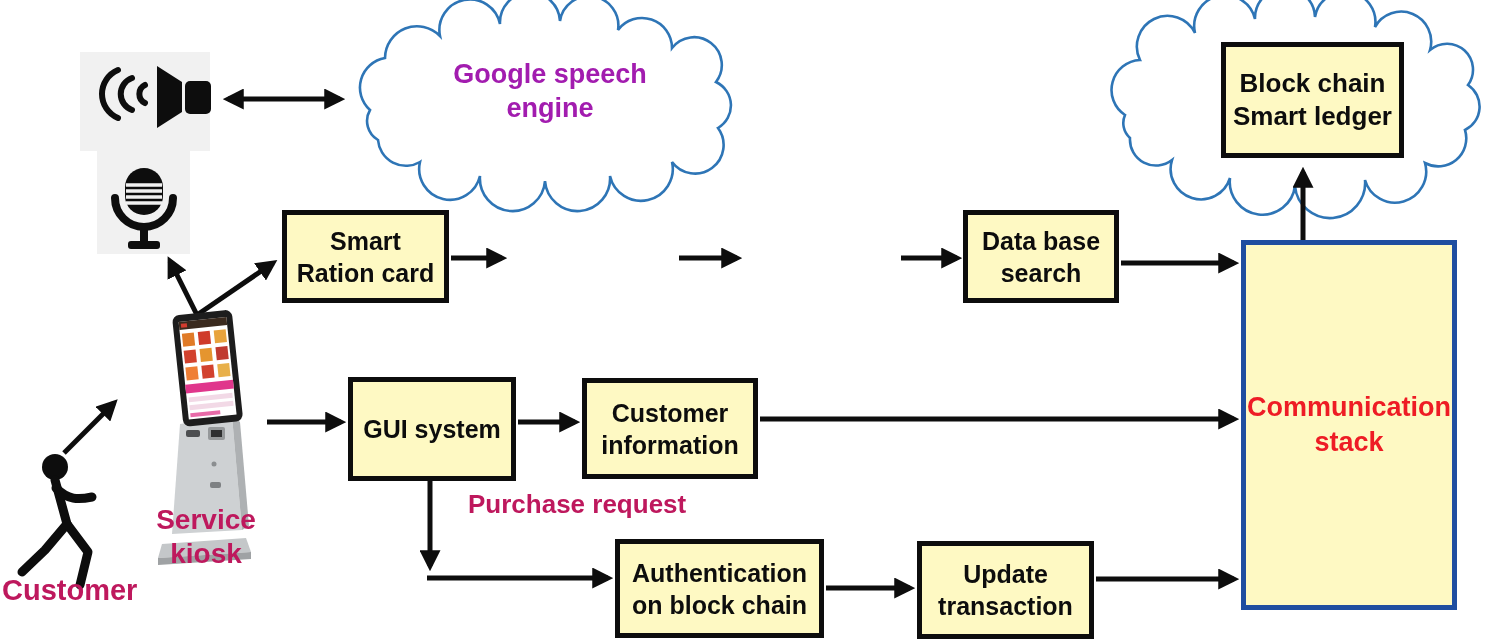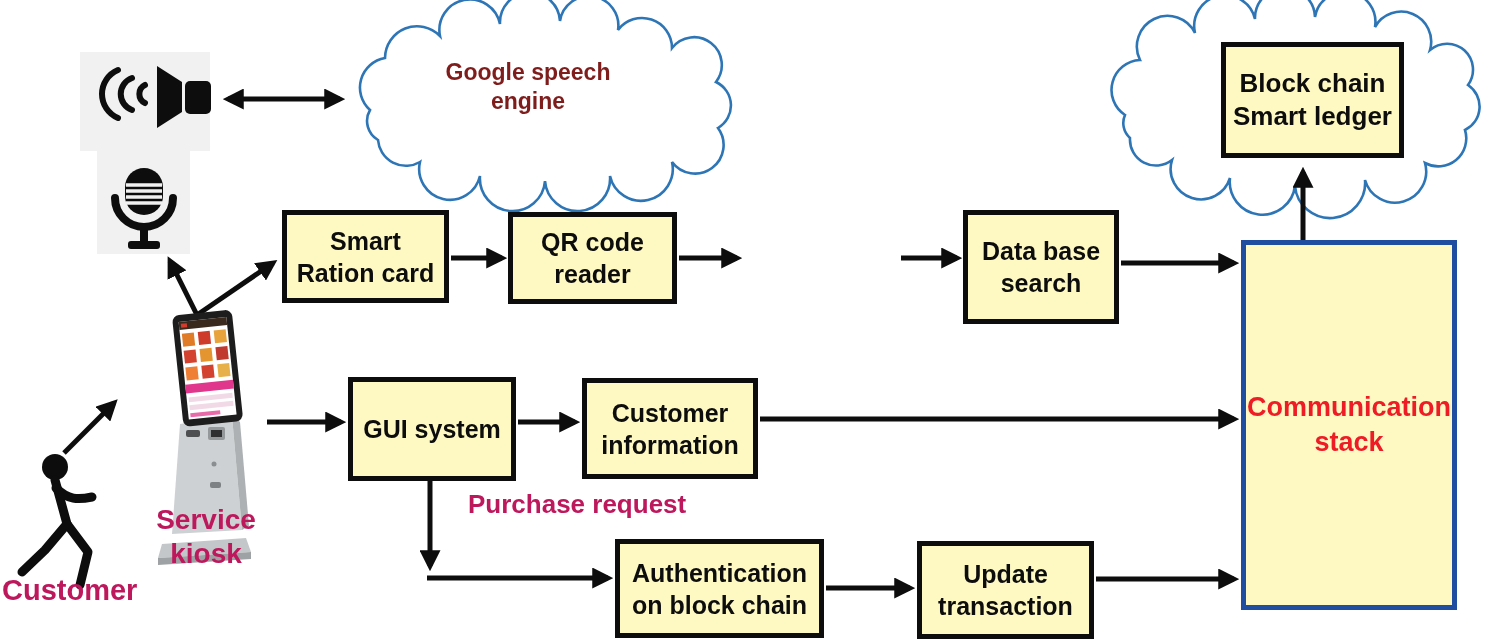--- a/index.html
+++ b/index.html
@@ -11,21 +11,21 @@
   .node{
     position:absolute;box-sizing:border-box;background:#fef9c3;
     border:5px solid #0d0d0d;display:flex;align-items:center;justify-content:center;
     text-align:center;color:#0d0d0d;font-size:25px;line-height:1.28;
   }
   .node-label{white-space:pre-line;}
   
   #n-smart   {left:282px;top:210px;width:167px;height:93px;}
   #n-qr      {left:508px;top:212px;width:169px;height:92px;}
   #n-tag     {left:743px;top:210px;width:156px;height:94px;}
-  #n-db      {left:963px;top:210px;width:156px;height:114px;}
+  #n-db      {left:963px;top:210px;width:156px;height:93px;}
   
   #n-gui     {left:348px;top:377px;width:168px;height:104px;}
   #n-custinfo{left:582px;top:378px;width:176px;height:101px;}
   
   #n-auth    {left:615px;top:539px;width:209px;height:99px;}
   #n-update  {left:917px;top:541px;width:177px;height:98px;}
   
   #n-comm    {left:1241px;top:240px;width:216px;height:370px;border-color:#1f4ea0;
               color:#ee1c25;font-size:27px;}
   #n-ledger  {left:1221px;top:42px;width:183px;height:116px;font-size:26px;}
@@ -141,24 +141,20 @@
       <rect x="61" y="118" width="11" height="7" fill="#2e2f30"></rect>
       <circle cx="64" cy="152" r="2.5" fill="#8b8e90"></circle>
       <rect x="60" y="170" width="11" height="6" rx="2" fill="#7e8183"></rect>
     </g>
   </svg>
 
   <div class="node" id="n-smart">
     <span class="node-label">Smart
 Ration card</span>
   </div>
-  <div class="node" id="n-qr">
-    <span class="node-label">QR code
-reader</span>
-  </div>
   <div class="node" id="n-db">
     <span class="node-label">Data base
 search</span>
   </div>
   <div class="node" id="n-gui">
     <span class="node-label">GUI system</span>
   </div>
   <div class="node" id="n-custinfo">
     <span class="node-label">Customer
 information</span>
@@ -173,21 +169,21 @@
   </div>
   <div class="node" id="n-comm">
     <span class="node-label">Communication
 stack</span>
   </div>
   <div class="node" id="n-ledger">
     <span class="node-label">Block chain
 Smart ledger</span>
   </div>
 
-  <div class="free-label" style="left:398px;top:58px;width:260px;text-align:center;font-size:23px;line-height:1.25;color:#7f1d1d;">Google speech
+  <div class="free-label" style="left:420px;top:58px;width:260px;text-align:center;font-size:27px;line-height:1.25;color:#a21caf;">Google speech
 engine</div>
 
   <div class="free-label" id="lbl-purchase">Purchase request</div>
   <div class="free-label" id="lbl-kiosk">Service
 kiosk</div>
   <div class="free-label" id="lbl-customer">Customer</div>
 
 </div>
 
 </body></html>

